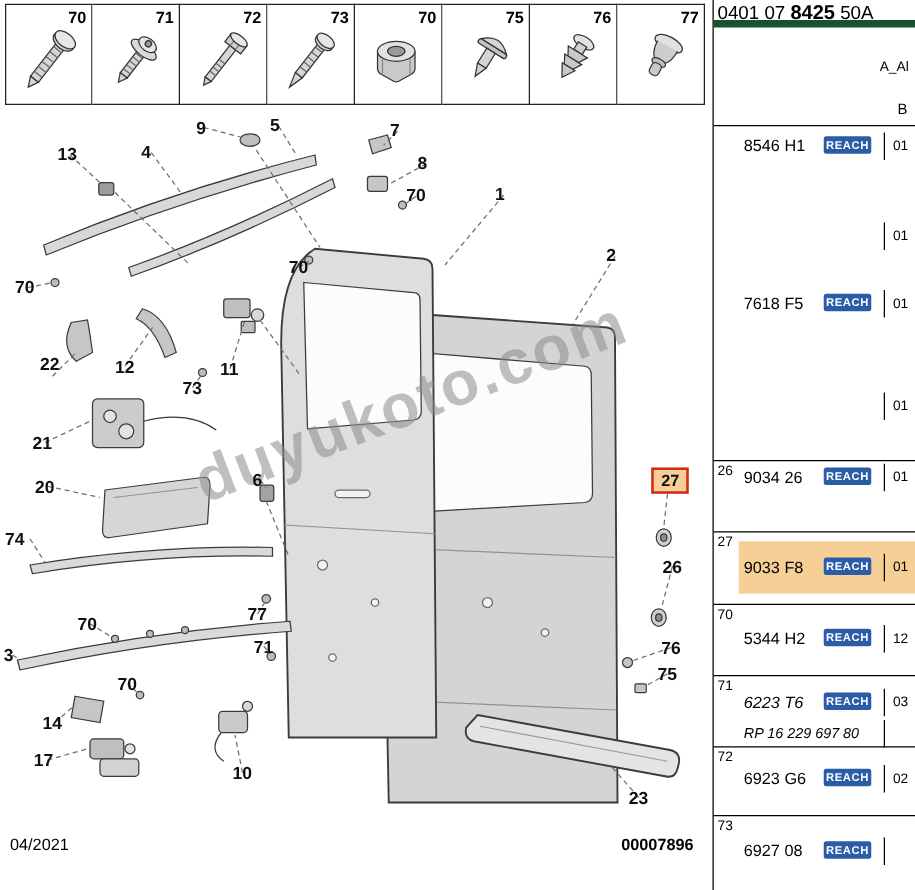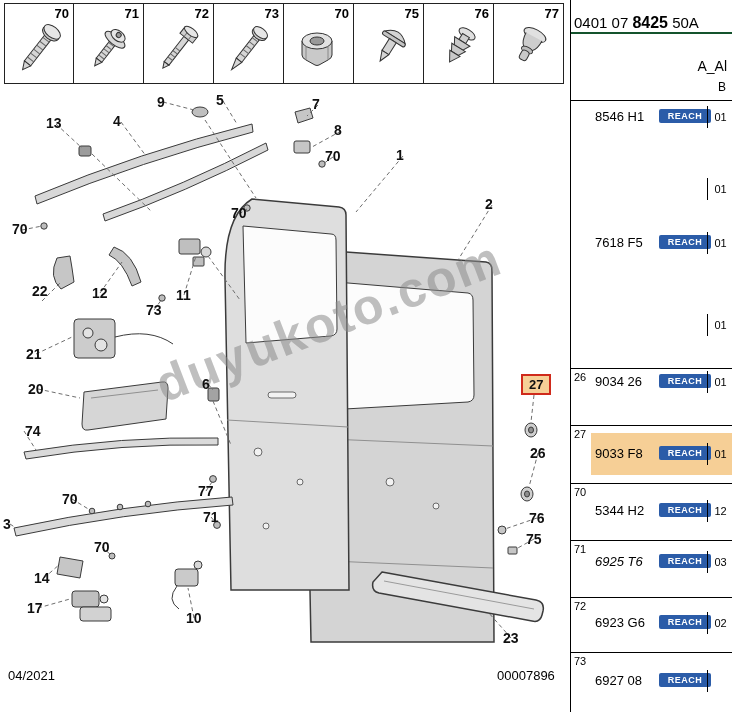--- a/index.html
+++ b/index.html
@@ -17,37 +17,37 @@
   
   .diagram{position:absolute;left:0;top:0;width:570px;height:712px}
   .dsvg{position:absolute;left:0;top:0;z-index:1}
   .watermark{position:absolute;left:158px;top:358px;z-index:4;font-size:50px;font-weight:700;
     letter-spacing:2px;color:#8c8c8c;opacity:.55;transform:rotate(-21deg);
     transform-origin:0 50%;white-space:nowrap;pointer-events:none}
   #callout-layer{position:absolute;inset:0;z-index:6}
   .callout{position:absolute;font-size:14px;font-weight:700;color:#101010;line-height:1}
   .callout-hl{background:#f6cf96;border:2px solid #cf2a1b;padding:2px 6px;font-size:13px}
   .meta-date{position:absolute;left:8px;top:668px;font-size:13px;z-index:6}
-  .meta-doc{position:absolute;left:497px;top:668px;font-size:13px;font-weight:400;z-index:6}
+  .meta-doc{position:absolute;left:497px;top:668px;font-size:13px;font-weight:700;z-index:6}
 
   
   .panel{position:absolute;left:570px;top:0;width:162px;height:712px;border-left:1px solid #000;background:#fff}
-  .panel-header{position:absolute;left:0;top:12px;width:162px;height:22px;border-bottom:2px solid #14532d;
+  .panel-header{position:absolute;left:0;top:0;width:162px;height:22px;border-bottom:6px solid #14532d;
     font-size:15px;line-height:21px;padding-left:3px;white-space:nowrap}
   .code-bold{font-weight:700;font-size:16px}
-  .ref-top{position:absolute;right:5px;top:58px;font-size:14px}
+  .ref-top{position:absolute;right:5px;top:48px;font-size:11px}
   .ref-bottom{position:absolute;right:6px;top:80px;font-size:12px}
   .sep{position:absolute;left:0;width:162px;height:1px;background:#000}
   .row-highlight{position:absolute;left:20px;width:142px;height:42px;top:433px;background:#f6cf96}
   .idx{position:absolute;left:3px;font-size:11px}
   .prow{position:absolute;left:0;width:162px;height:22px}
   .pno{position:absolute;left:24px;top:3px;font-size:13px}
   .pno.italic{font-style:italic}
   .pno.rp{font-size:11.5px;top:5px}
-  .reach-badge{position:absolute;left:88px;top:3px;width:52px;height:14px;background:#2b5ca8;color:#fff;
+  .reach-badge{position:absolute;left:88px;top:3px;width:38px;height:14px;background:#2b5ca8;color:#fff;
     font-size:9px;font-weight:700;text-align:center;line-height:14px;letter-spacing:.5px;border-radius:2px}
   .qty{position:absolute;right:0;top:0;width:26px;height:22px;border-left:1px solid #000;
     font-size:11px;text-align:center;line-height:22px}
 </style>
 </head>
 <body>
 
 <div class="stage">
 
   <div class="diagram">
@@ -199,21 +199,21 @@
         <span class="callout" style="left: 231px; top: 206px;">70</span>
         <span class="callout" style="left: 12px; top: 222px;">70</span>
         <span class="callout" style="left: 485px; top: 197px;">2</span>
         <span class="callout" style="left: 32px; top: 284px;">22</span>
         <span class="callout" style="left: 92px; top: 286px;">12</span>
         <span class="callout" style="left: 146px; top: 303px;">73</span>
         <span class="callout" style="left: 176px; top: 288px;">11</span>
         <span class="callout" style="left: 26px; top: 347px;">21</span>
         <span class="callout" style="left: 28px; top: 382px;">20</span>
         <span class="callout" style="left: 202px; top: 377px;">6</span>
-        <span class="callout" style="left: 25px; top: 424px;">74</span>
+        <span class="callout" style="left: 4px; top: 424px;">74</span>
         <span class="callout callout-hl" style="left: 521px; top: 374px;">27</span>
         <span class="callout" style="left: 530px; top: 446px;">26</span>
         <span class="callout" style="left: 62px; top: 492px;">70</span>
         <span class="callout" style="left: 198px; top: 484px;">77</span>
         <span class="callout" style="left: 203px; top: 510px;">71</span>
         <span class="callout" style="left: 529px; top: 511px;">76</span>
         <span class="callout" style="left: 526px; top: 532px;">75</span>
         <span class="callout" style="left: 3px; top: 517px;">3</span>
         <span class="callout" style="left: 34px; top: 571px;">14</span>
         <span class="callout" style="left: 94px; top: 540px;">70</span>
@@ -372,23 +372,27 @@
       <span class="pno">9033 F8</span>
       <span class="reach-badge">REACH</span>
       <span class="qty">01</span>
     </div>
     <div class="prow" style="top:500px">
       <span class="pno">5344 H2</span>
       <span class="reach-badge">REACH</span>
       <span class="qty">12</span>
     </div>
     <div class="prow" style="top:551px">
-      <span class="pno italic">6925 T6</span>
+      <span class="pno italic">6223 T6</span>
       <span class="reach-badge">REACH</span>
       <span class="qty">03</span>
+    </div>
+    <div class="prow" style="top:576px">
+      <span class="pno italic rp">RP 16 229 697 80</span>
+      <span class="qty"></span>
     </div>
     <div class="prow" style="top:612px">
       <span class="pno">6923 G6</span>
       <span class="reach-badge">REACH</span>
       <span class="qty">02</span>
     </div>
     <div class="prow" style="top:670px">
       <span class="pno">6927 08</span>
       <span class="reach-badge">REACH</span>
       <span class="qty"></span>

